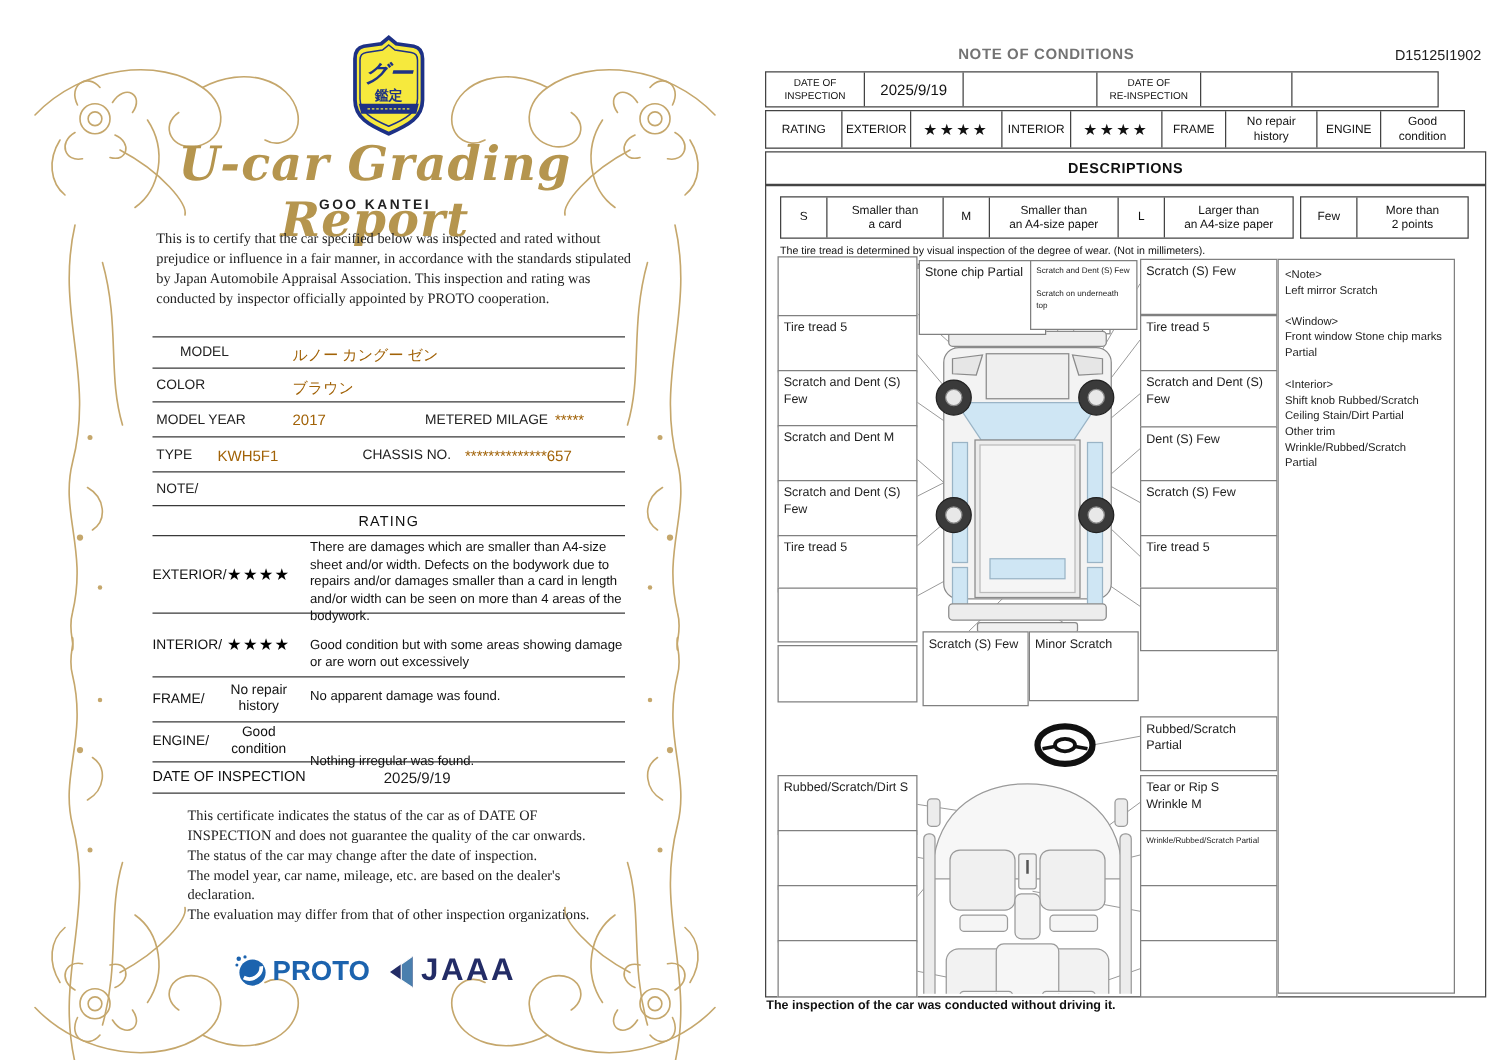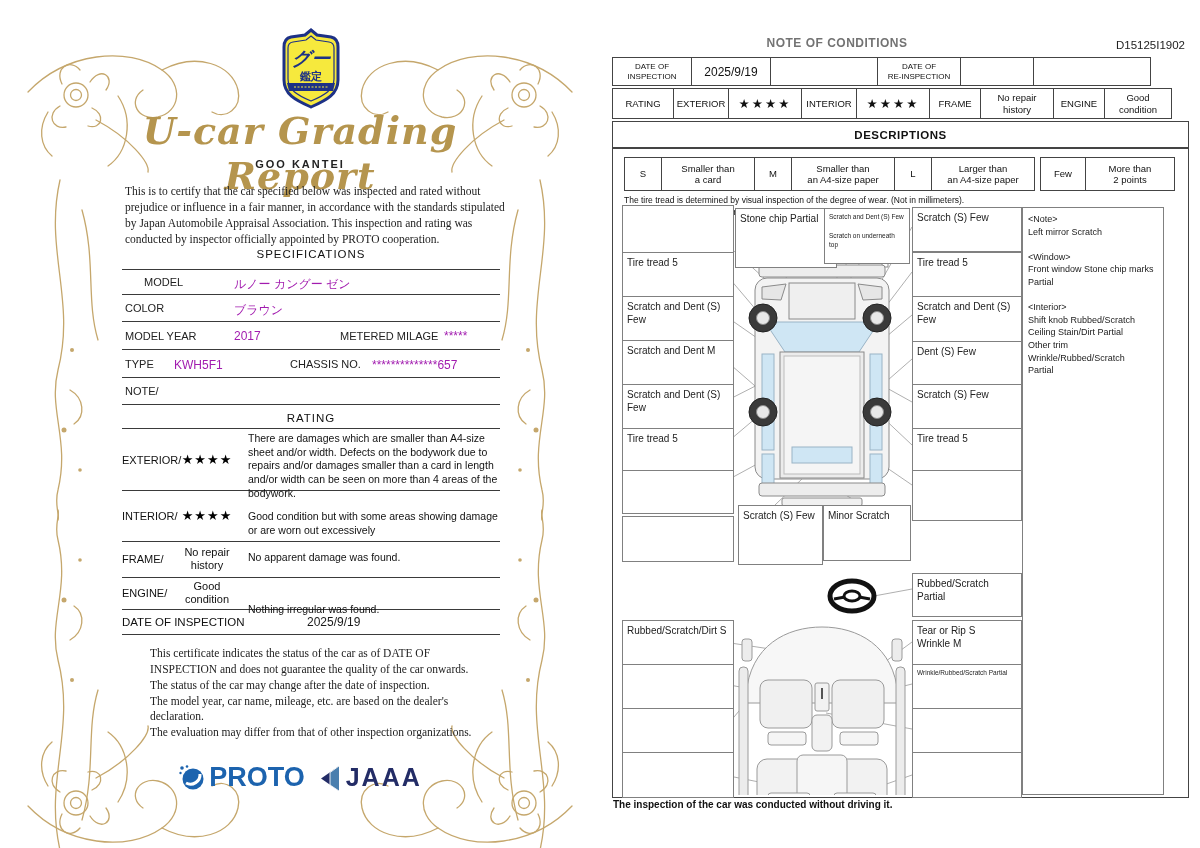--- a/index.html
+++ b/index.html
@@ -12,30 +12,30 @@
   
   .title { font-family:"DejaVu Serif", serif; font-style:italic; font-weight:bold;
            color:#b5954e; font-size:38px; letter-spacing:1px; text-align:center; }
   .subtitle { font-size:11px; font-weight:bold; letter-spacing:2px; text-align:center; color:#222; }
   .intro { font-size:11.5px; line-height:1.4; color:#222; }
   .sechead { font-size:11.5px; letter-spacing:1px; text-align:center; color:#111; }
   .hr { position:absolute; left:122px; width:378px; border-top:1px solid #3a3a3a; }
   .srow { position:absolute; left:122px; width:378px; border-bottom:1px solid #3a3a3a; }
   .srow span { position:absolute; top:6px; }
   .slabel { font-size:11px; color:#222; }
-  .sval { font-size:12px; color:#a21caf; }
+  .sval { font-size:12px; color:#a16207; }
   .rrow { position:absolute; left:122px; width:378px; border-bottom:1px solid #3a3a3a; display:flex; }
   .rlabel { width:52px; font-size:11px; display:flex; align-items:center; color:#111; }
   .rgrade { width:66px; display:flex; align-items:center; justify-content:center;
             text-align:center; font-size:11px; line-height:1.2; color:#111; }
   .stars4 { font-size:13px; letter-spacing:1px; color:#000; }
   .rtext { flex:1; font-size:10.5px; line-height:1.3; padding:3px 0 4px 8px; color:#111; }
   .disclaimer { font-size:11.5px; line-height:1.38; color:#222; }
   .logos { display:flex; align-items:center; justify-content:center; gap:14px; }
-  .proto-text { font-size:27px; font-weight:bold; color:#1c63ae; letter-spacing:0px; }
+  .proto-text { font-size:22px; font-weight:bold; color:#1c63ae; letter-spacing:0px; }
   .jaaa-text { font-size:25px; font-weight:bold; color:#232c66; letter-spacing:2px; }
 
   
   .pgtitle { font-size:12px; font-weight:bold; letter-spacing:0.5px; text-align:center; color:#737373; }
   .repid { font-size:11.5px; color:#222; }
   .tbl { position:absolute; display:flex; border:1.5px solid #444; background:#fff; }
   .tbl > div { border-left:1px solid #444; display:flex; align-items:center; justify-content:center;
                text-align:center; color:#111; }
   .tbl > div:first-child { border-left:none; }
   .h8 { font-size:8px; line-height:1.25; }
@@ -99,21 +99,20 @@
     <text x="29" y="52" font-size="11" font-weight="bold" fill="#1d3186" text-anchor="middle">鑑定</text>
     <path d="M5,55 L53,55 L51,63 L7,63 Z" fill="#1d3186"></path>
     <line x1="12" y1="59" x2="46" y2="59" stroke="#f6e93d" stroke-width="1" stroke-dasharray="2 1.5"></line>
   </svg>
 
   <div class="abs title" style="left:60px;top:108px;width:480px">U-car Grading Report</div>
   <div class="abs subtitle" style="left:60px;top:158px;width:480px">GOO KANTEI</div>
 
   <div class="abs intro serif" style="left:125px;top:183px;width:388px">This is to certify that the car specified below was inspected and rated without prejudice or influence in a fair manner, in accordance with the standards stipulated by Japan Automobile Appraisal Association. This inspection and rating was conducted by inspector officially appointed by PROTO cooperation.</div>
 
-  <div class="abs sechead" style="left:122px;top:248px;width:378px">SPECIFICATIONS</div>
   <div class="hr" style="top:269px"></div>
 
   <div class="srow" style="top:270px;height:24px">
     <span class="slabel" style="left:22px">MODEL</span>
     <span class="sval" style="left:112px">ルノー カングー ゼン</span>
   </div>
   <div class="srow" style="top:294px;height:27px">
     <span class="slabel" style="left:3px;top:8px">COLOR</span>
     <span class="sval" style="left:112px;top:8px">ブラウン</span>
   </div>

